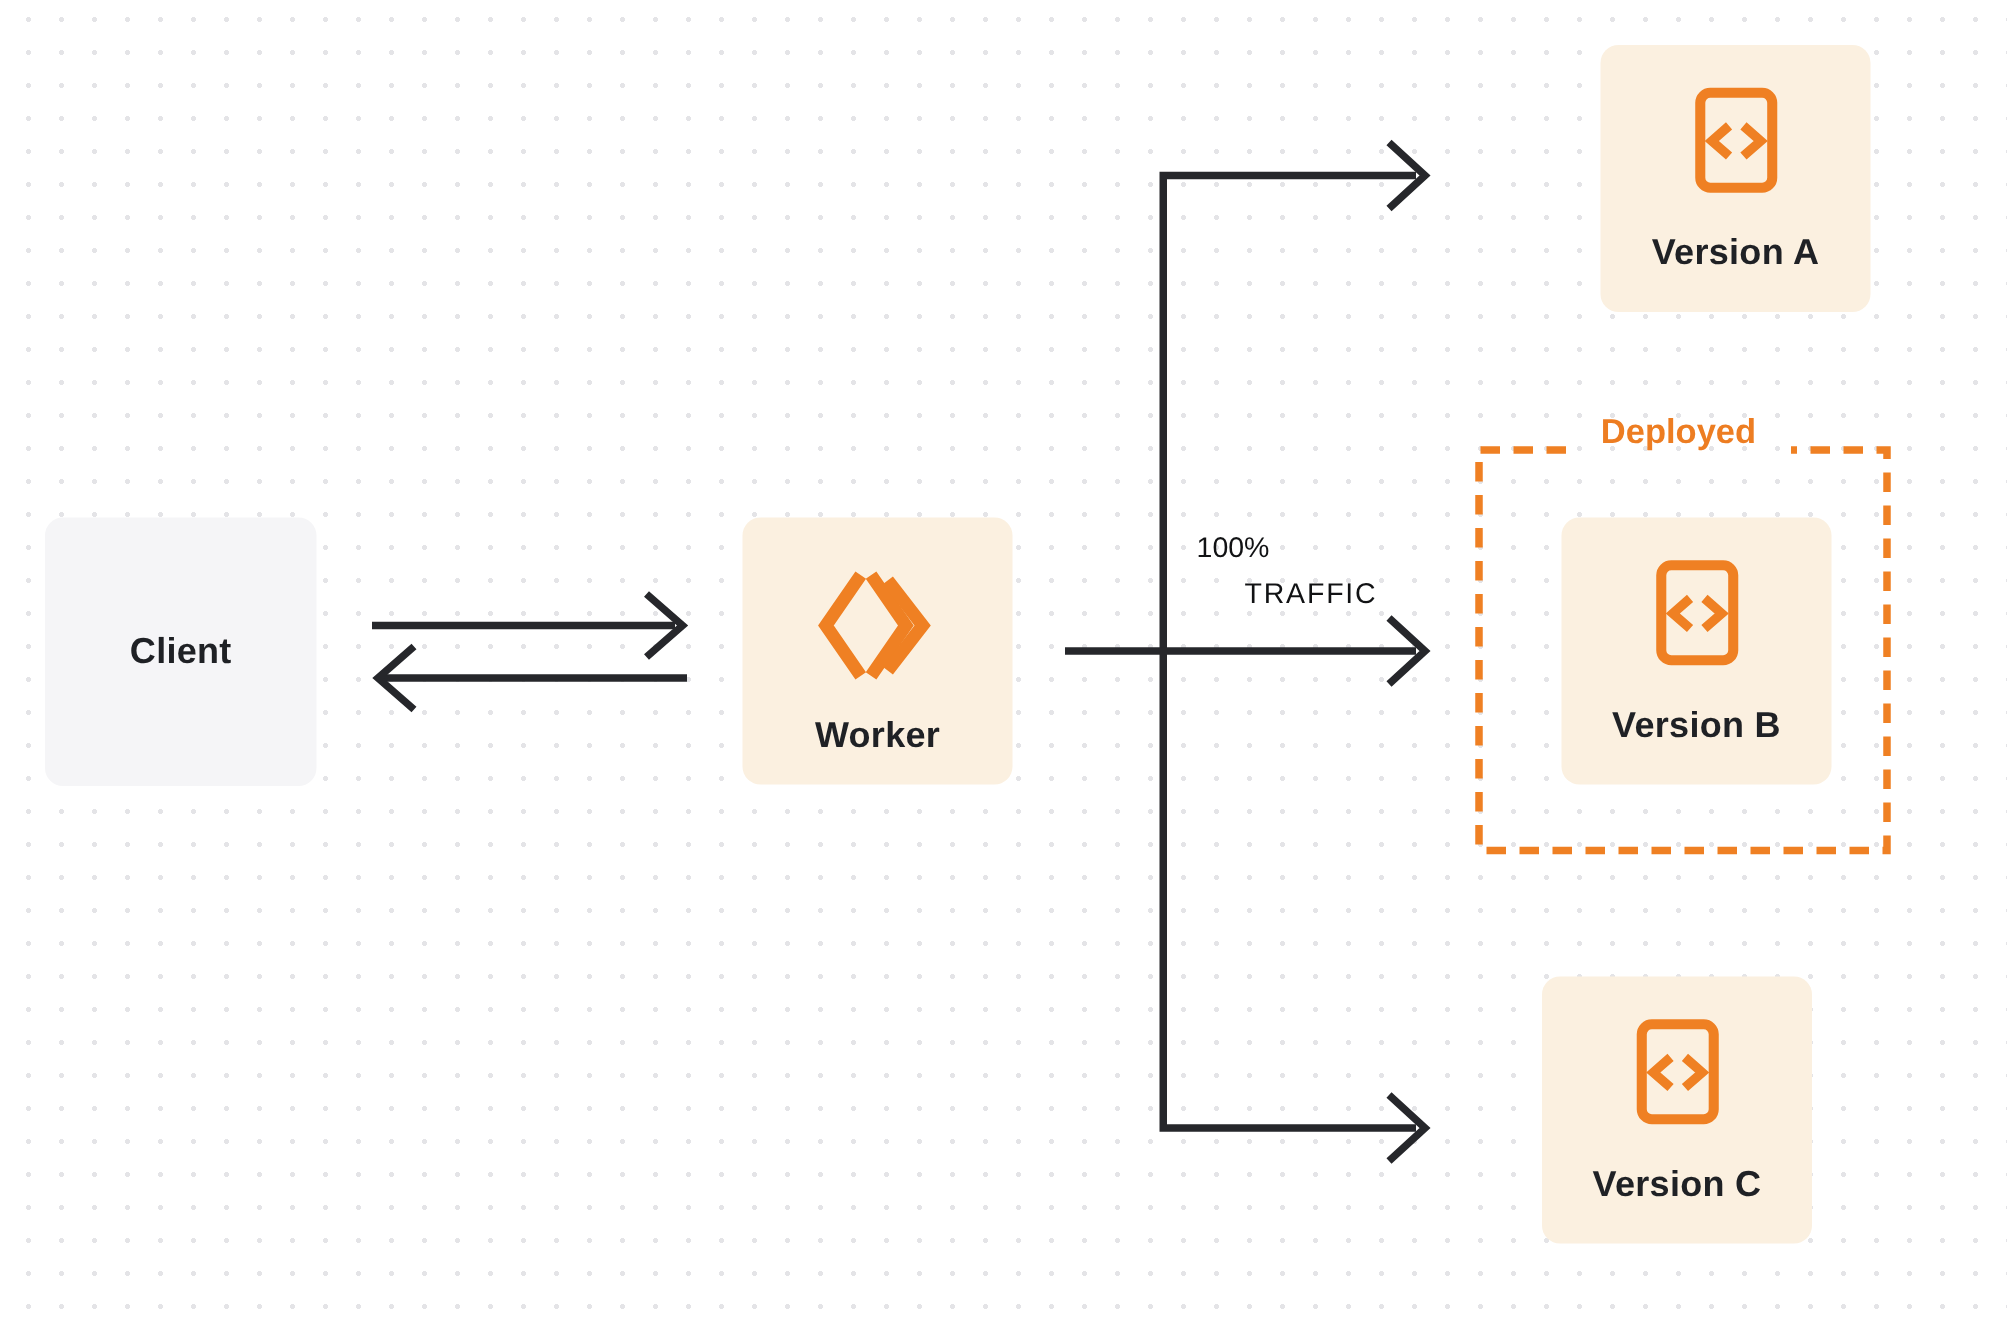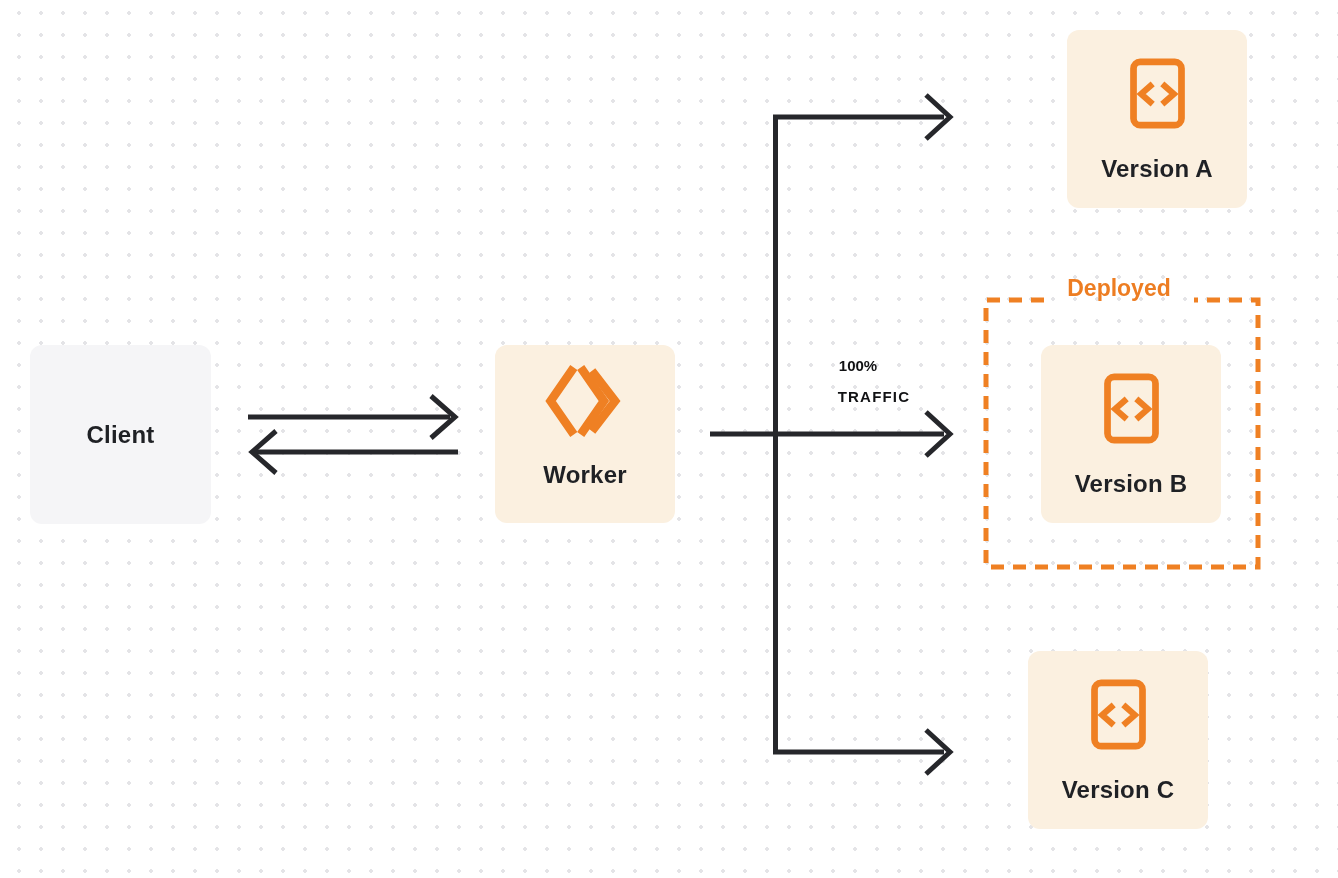--- a/index.html
+++ b/index.html
@@ -54,42 +54,42 @@
   .client-node {
     left: 30px; top: 345px;
     width: 181px; height: 179px;
     background: #f5f5f7;
     justify-content: center;
   }
   .worker-node {
     left: 495px; top: 345px;
     width: 180px; height: 178px;
     background: #fbf0e0;
-    padding-top: 16px;
+    padding-top: 32px;
     box-sizing: border-box;
   }
   .worker-node .icon-wrap { height: 80px; margin-bottom: 20px; }
   .version-node {
     width: 180px; height: 178px;
     background: #fbf0e0;
     padding-top: 28px;
     box-sizing: border-box;
   }
   .version-node .icon-wrap { height: 71px; margin-bottom: 26px; }
   .version-a { left: 1030px; top: 30px; margin-left: 37px; }
   .version-b { left: 1030px; top: 345px; margin-left: 11px; }
   .version-c { left: 1028px; top: 651px; }
   .traffic-label {
     position: absolute;
     left: 858px; top: 381px;
     transform: translate(-50%, -50%);
-    text-align: center;
+    text-align: left;
     color: #111214;
-    font-weight: bold;
-    font-size: 15px;
+    font-weight: normal;
+    font-size: 19px;
     line-height: 31px;
     white-space: nowrap;
   }
   .traffic-label .traffic-line2 { letter-spacing: 1.2px; margin-left: 32px; }
   .traffic-label span { display: block; }
   .deployed-label {
     position: absolute;
     left: 1119px; top: 288px;
     transform: translate(-50%, -50%);
     color: #ed7d22;

